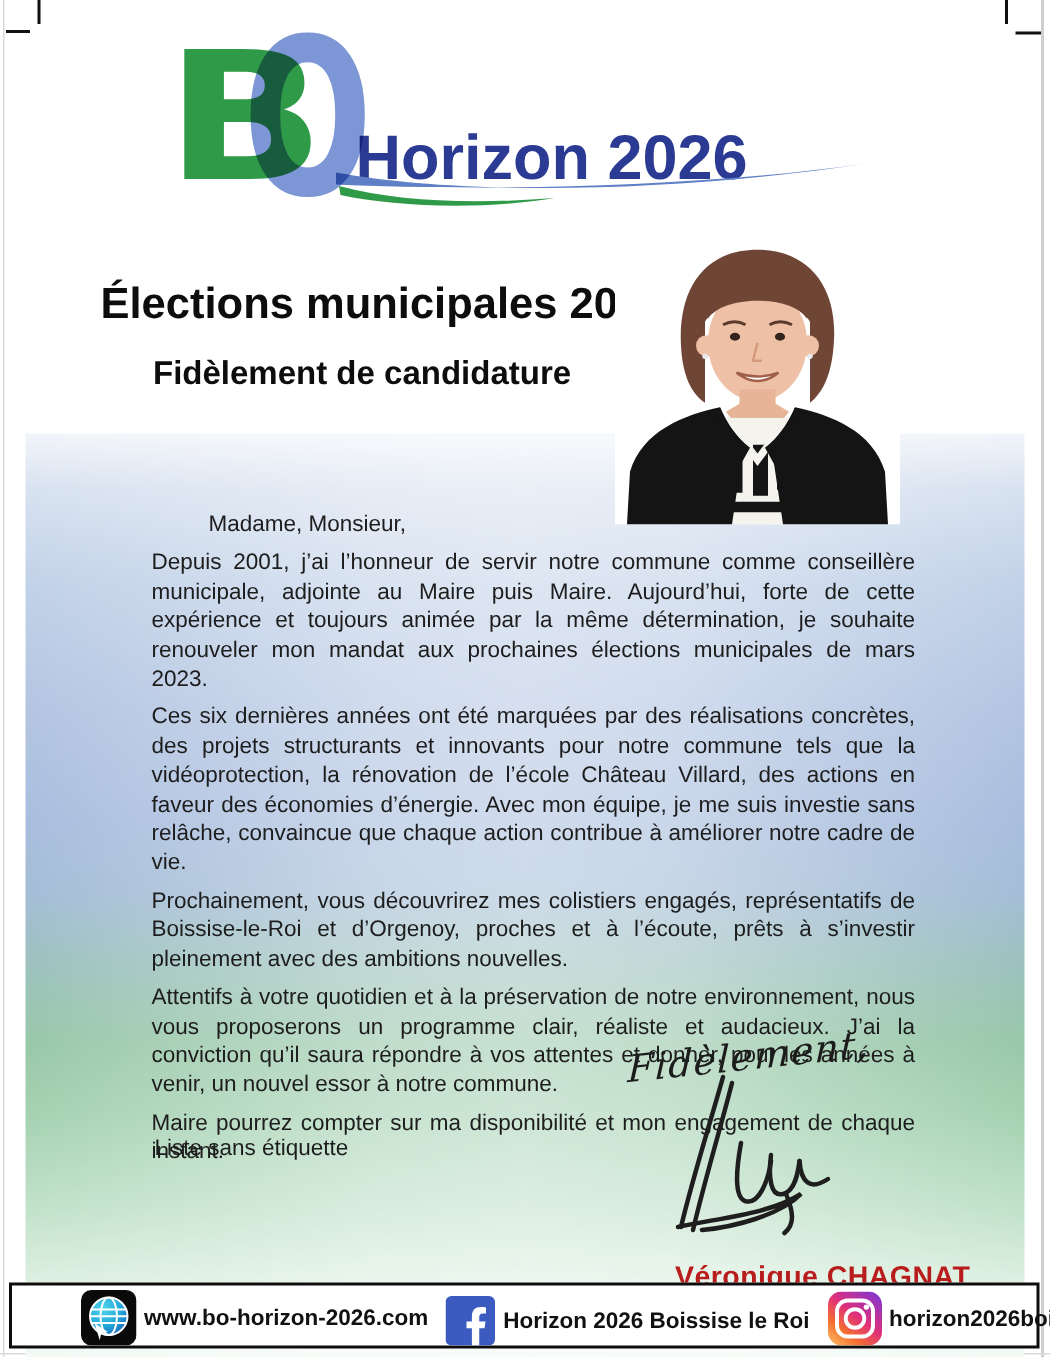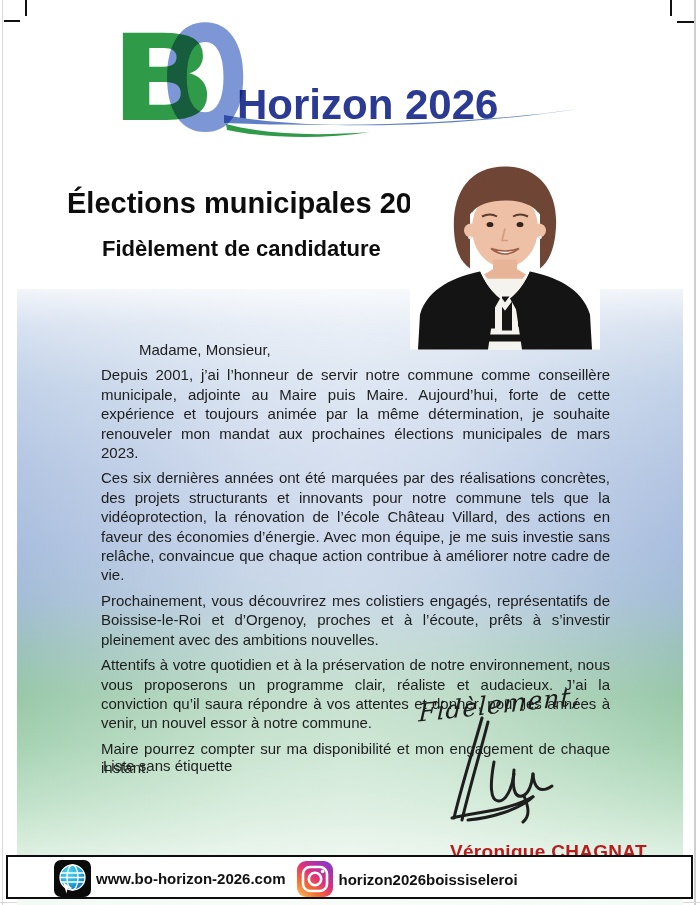--- a/index.html
+++ b/index.html
@@ -183,20 +183,27 @@
         <g stroke="#ffffff" stroke-width="1.3" fill="none">
           <circle cx="18.5" cy="17.5" r="12.5"></circle>
           <ellipse cx="18.5" cy="17.5" rx="5.5" ry="12.5"></ellipse>
           <path d="M7,13 H30 M6,17.5 H31 M7,22 H30"></path>
         </g>
         <path d="M9,22 L18,28 L13.5,28.6 L12.5,33.5 Z" fill="#ffffff"></path>
       </svg>
       <span class="lbl">www.bo-horizon-2026.com</span>
     </div>
 
+    <div class="grp">
+      <svg class="ico" width="33" height="33" viewBox="0 0 33 33">
+        <rect x="0" y="0" width="33" height="33" rx="4" fill="#3b5bc0"></rect>
+        <path d="M22.5,33 V21.5 H26 L26.7,17 H22.5 V14 C22.5,12.6 23.2,11.6 25,11.6 H27 V7.6 C26.3,7.5 24.9,7.4 23.5,7.4 C20,7.4 17.6,9.5 17.6,13.4 V17 H14 V21.5 H17.6 V33 Z" fill="#ffffff"></path>
+      </svg>
+      <span class="lbl">Horizon 2026 Boissise le Roi</span>
+    </div>
 
     <div class="grp">
       <svg class="ico" width="36" height="36" viewBox="0 0 36 36">
         <defs>
           <linearGradient id="ig" x1="0%" y1="100%" x2="80%" y2="0%">
             <stop offset="0%" stop-color="#fdc468"></stop>
               <stop offset="30%" stop-color="#f46f30"></stop>
             <stop offset="60%" stop-color="#df2f7b"></stop>
               <stop offset="100%" stop-color="#8a35c9"></stop>
           </linearGradient>

